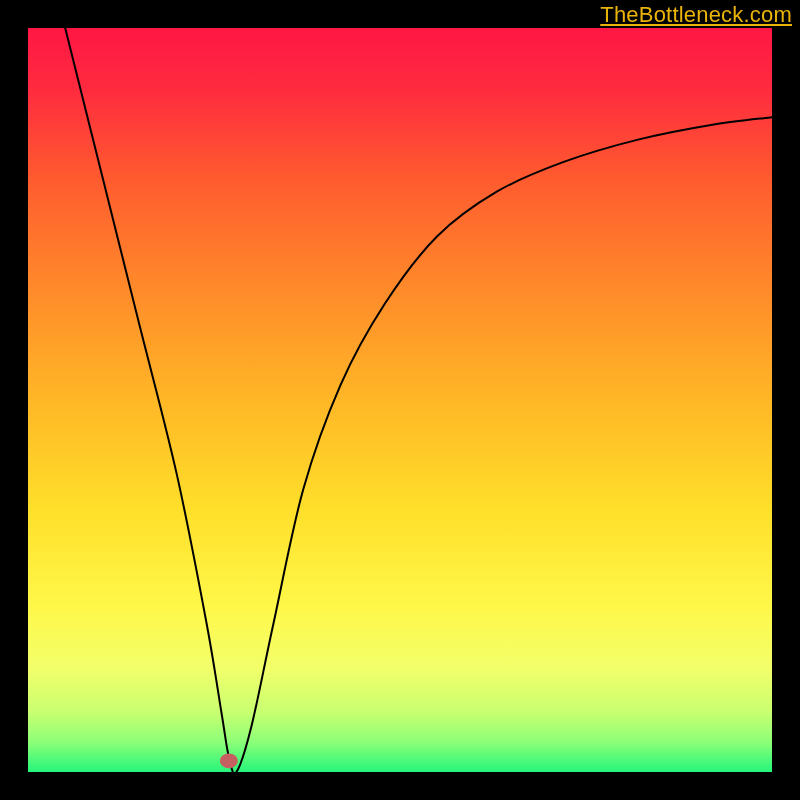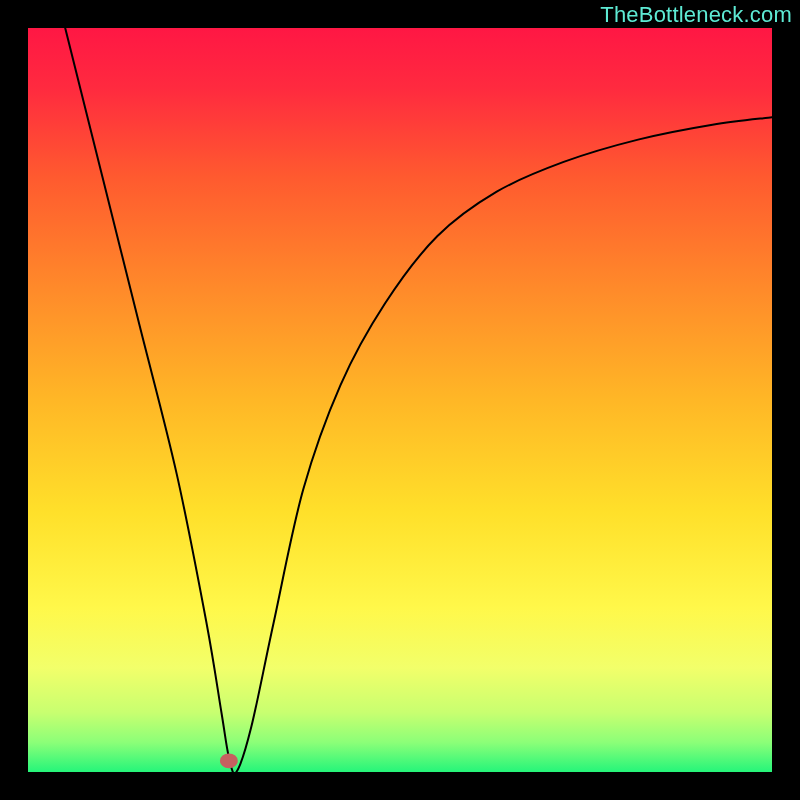--- a/index.html
+++ b/index.html
@@ -14,25 +14,26 @@
   .outer {
     position: relative;
     width: 800px;
     height: 800px;
     background: #000;
   }
   .watermark {
     position: absolute;
     top: 2px;
     right: 8px;
-    color: #5eead4;
+    color: #eab308;
     font-size: 22px;
     font-weight: 500;
     letter-spacing: 0.2px;
     user-select: none;
+    text-decoration: underline;
   }
   .plot-box {
     position: absolute;
     left: 28px;
     top: 28px;
     width: 744px;
     height: 744px;
     box-sizing: border-box;
   }
   .plot-box svg {

